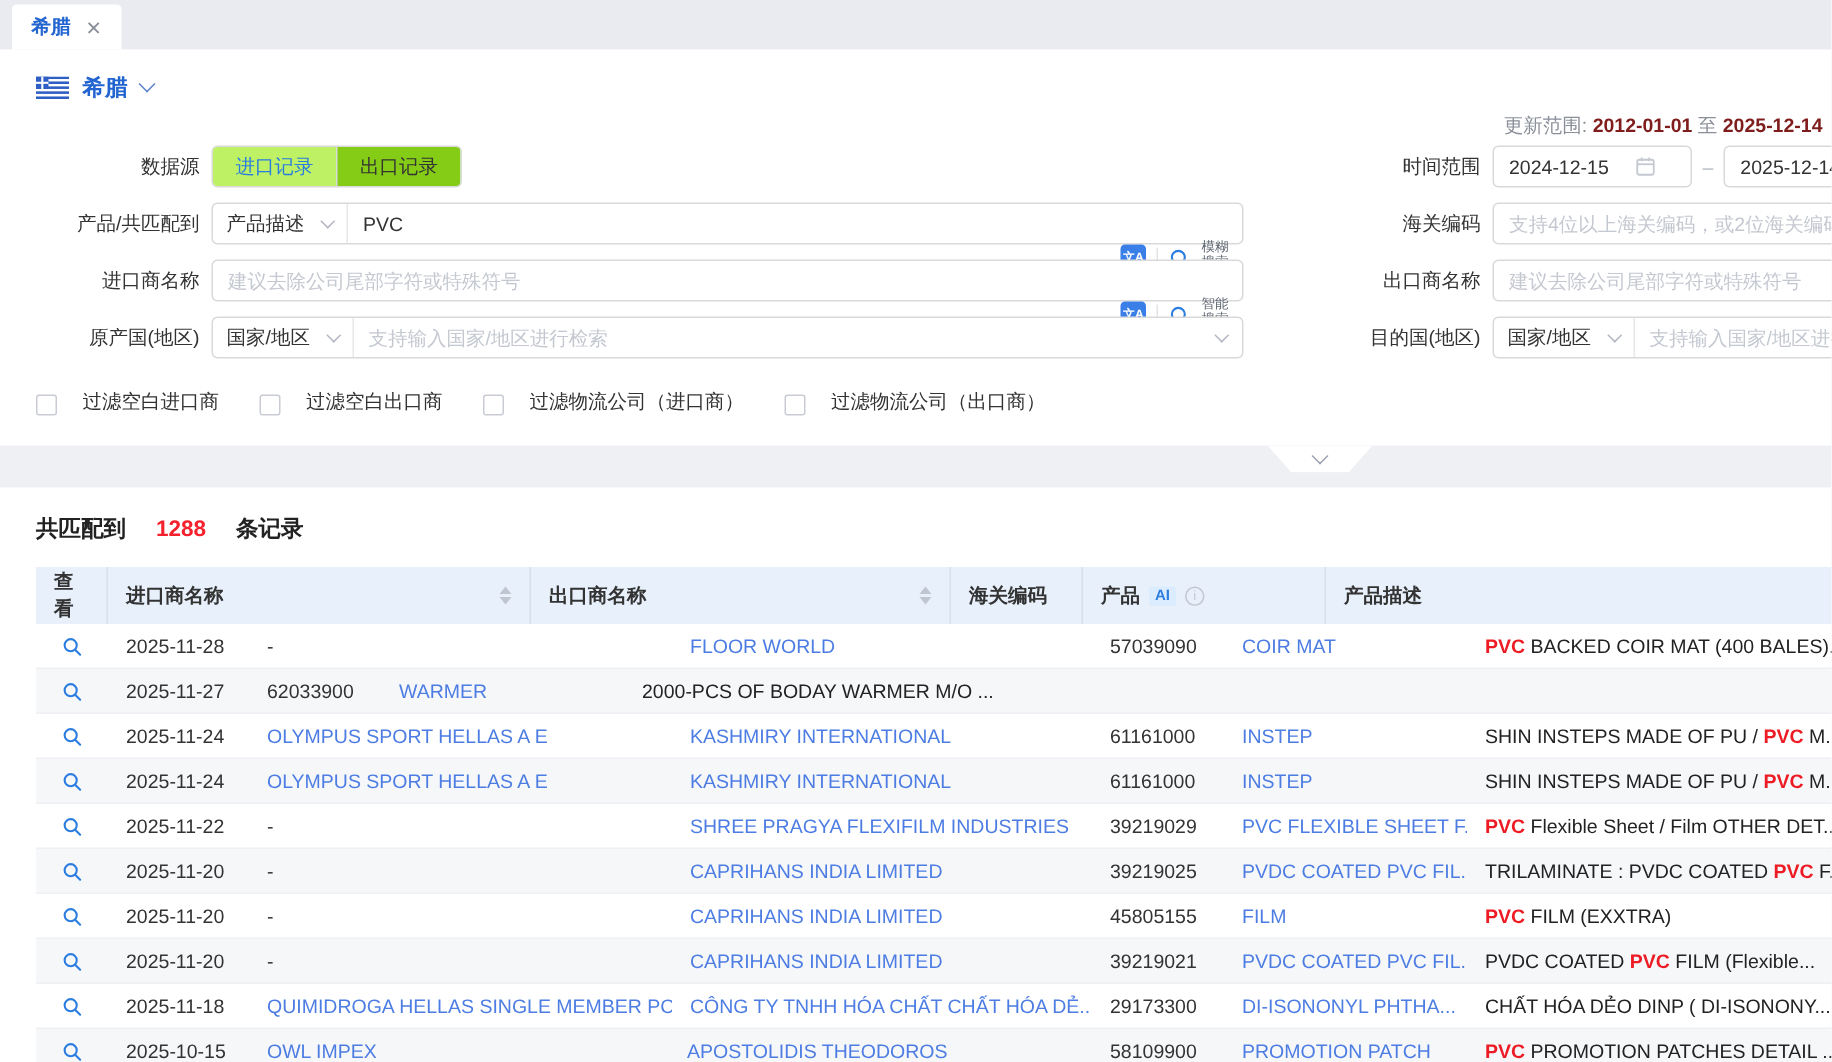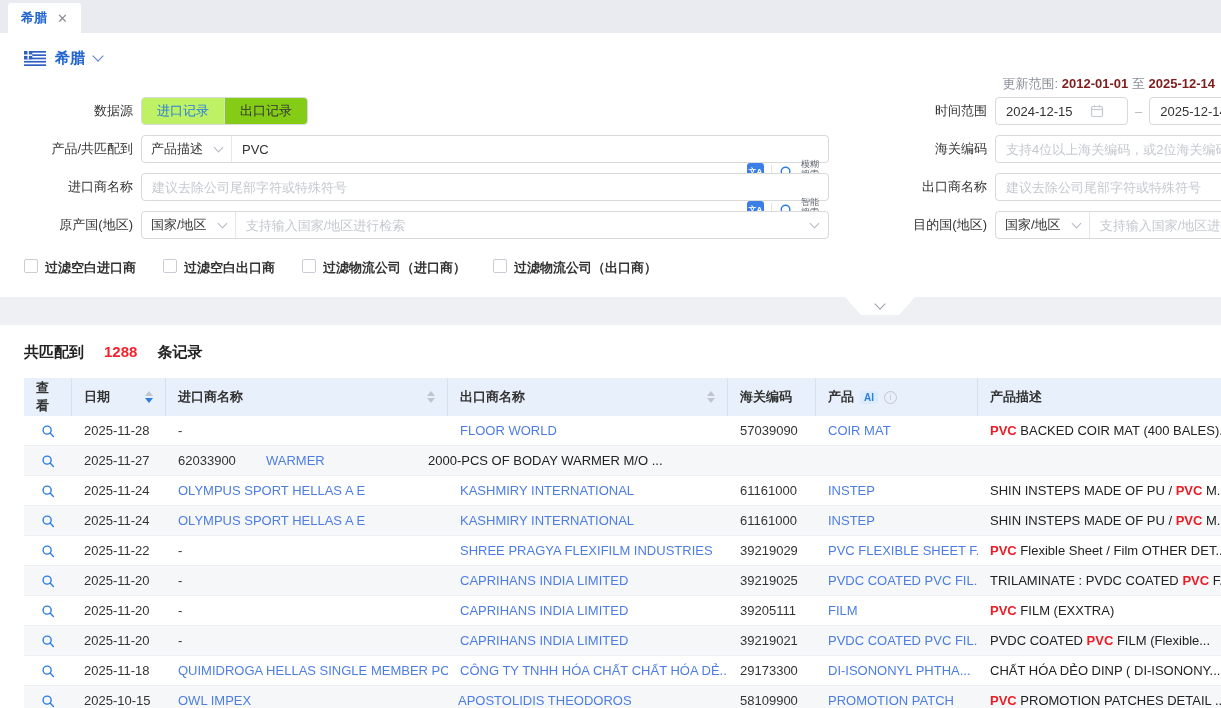--- a/index.html
+++ b/index.html
@@ -55,21 +55,21 @@
   .mode { font-size:9px; line-height:1.1; color:#5f6671; }
   .end-chev { margin-right:10px; }
   
   .datebox { border:1px solid #d9d9d9; border-radius:4px; height:28px; display:flex;
              align-items:center; background:#fff; padding:0 8px 0 10px; }
   .datebox input { border:none; outline:none; width:84px; font-size:13px; color:#333;
                    font-family:inherit; background:transparent; }
   .date-sep { margin:0 7px; color:#b3b8c2; }
   
   .filters { display:flex; gap:27px; margin:20px 0 0 24px; align-items:center; }
-  .chk { display:flex; align-items:flex-start; gap:7px; cursor:pointer;font-weight:bold; }
+  .chk { display:flex; align-items:flex-end; gap:17px; cursor:pointer; }
   .box { width:14px; height:14px; border:1px solid #c9ccd4; border-radius:2px; background:#fff; flex:none; }
   
   .collapse-handle { position:absolute; left:845px; top:264px; width:70px; height:18px;
                      background:#fff; clip-path:polygon(0 0,100% 0,calc(100% - 16px) 100%,16px 100%);
                      display:flex; align-items:center; justify-content:center; cursor:pointer; }
   .collapse-chev { width:8px; height:8px; border-right:1.6px solid #9aa1af;
                    border-bottom:1.6px solid #9aa1af; transform:rotate(45deg); margin-top:-5px; }
   
   .gap { height:28px; }
   .results-panel { background:#fff; height:383px; padding:18px 0 0 24px; }
@@ -279,27 +279,20 @@
 <div class="results-panel">
   <div class="summary">
     <span>共匹配到</span><span class="count">1288</span><span>条记录</span>
   </div>
 
   <div class="table">
     <div class="thead">
       <div class="th c-view">
           <span>查看</span>
         </div>
-      <div class="th c-date">
-        <span>日期</span>
-        <span class="sorter">
-            <i class="cu"></i>
-            <i class="cd active"></i>
-          </span>
-      </div>
       <div class="th c-imp">
         <span>进口商名称</span>
         <span class="sorter">
             <i class="cu"></i>
             <i class="cd"></i>
           </span>
       </div>
       <div class="th c-exp">
         <span>出口商名称</span>
         <span class="sorter">
@@ -419,21 +412,21 @@
             <span style="cursor: pointer; display: flex;">
               <svg width="14" height="14" viewBox="0 0 16 16">
                 <circle cx="7" cy="7" r="4.6" fill="none" stroke="#2b7de0" stroke-width="1.6"></circle>
                 <line x1="10.4" y1="10.4" x2="14.2" y2="14.2" stroke="#2b7de0" stroke-width="1.6" stroke-linecap="round"></line>
               </svg>
             </span>
           </div>
           <div class="td c-date">2025-11-20</div>
           <div class="td c-imp"><span>-</span></div>
           <div class="td c-exp"><span class="link">CAPRIHANS INDIA LIMITED</span></div>
-          <div class="td c-hs">39205111</div>
+          <div class="td c-hs">45805155</div>
           <div class="td c-prod"><span class="link">FILM</span></div>
           <div class="td c-desc desc"><span class="hl">PVC</span><span> FILM (EXXTRA)</span></div>
         </div>
         <div class="tr alt">
           <div class="td c-view">
             <span style="cursor: pointer; display: flex;">
               <svg width="14" height="14" viewBox="0 0 16 16">
                 <circle cx="7" cy="7" r="4.6" fill="none" stroke="#2b7de0" stroke-width="1.6"></circle>
                 <line x1="10.4" y1="10.4" x2="14.2" y2="14.2" stroke="#2b7de0" stroke-width="1.6" stroke-linecap="round"></line>
               </svg>

